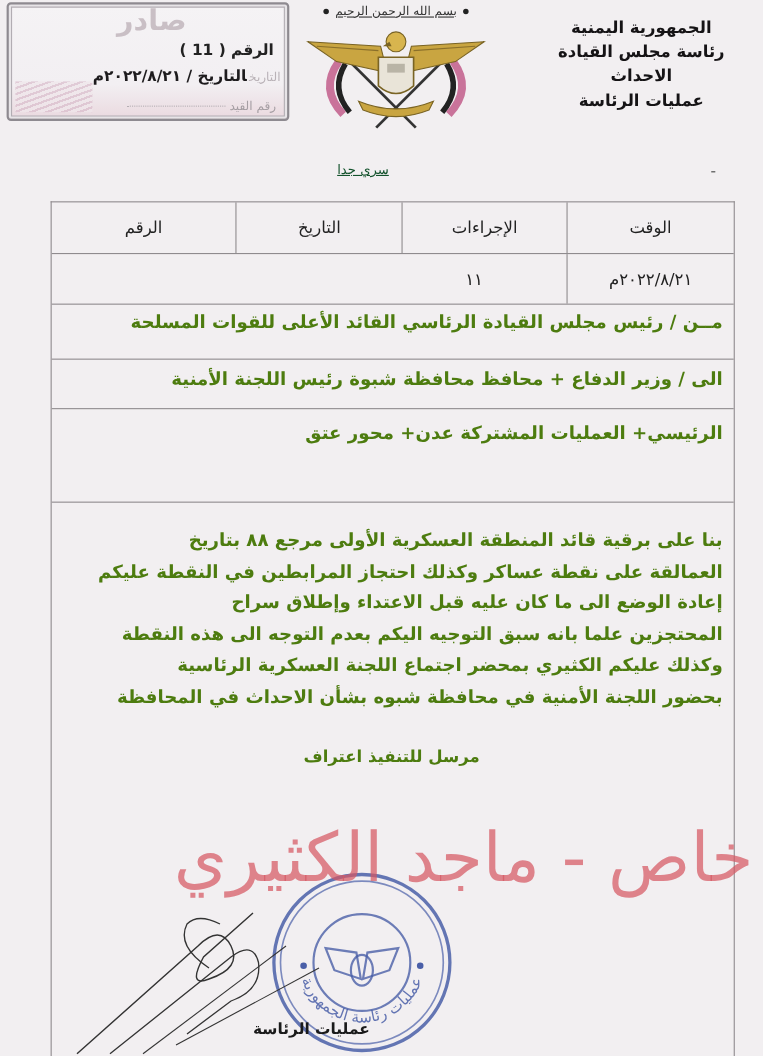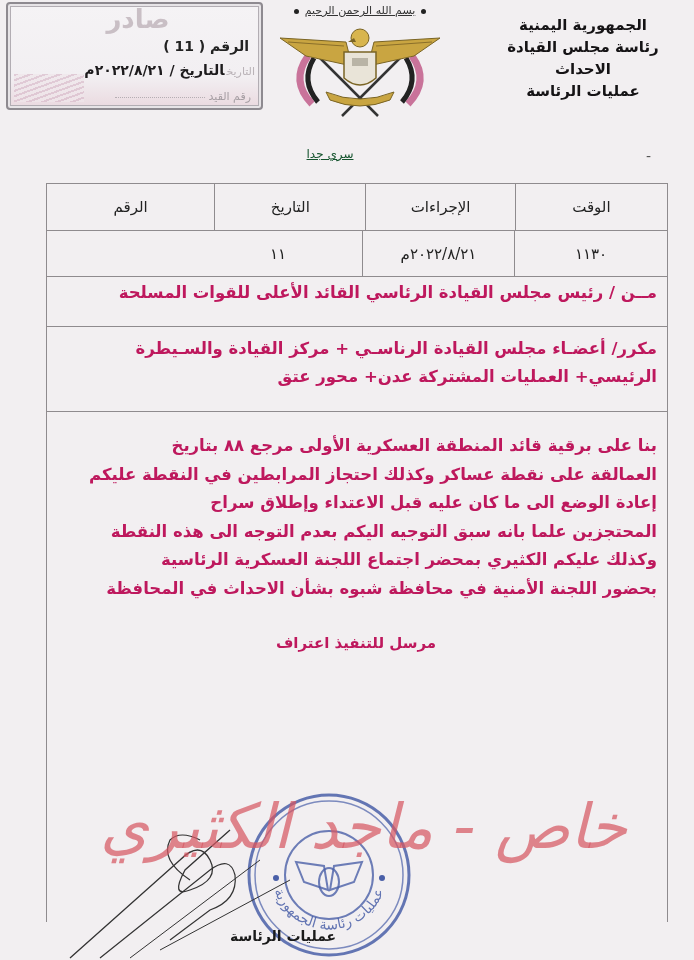--- a/index.html
+++ b/index.html
@@ -39,31 +39,31 @@
   .dash { left:646px; top:148px; font-size:14px; color:#555; }
 
   
   .tbl { left:46px; top:183px; width:620px; border:1px solid #8f8b8e; border-bottom:none; direction:rtl; }
   .row { display:flex; border-bottom:1px solid #8f8b8e; }
   .cell { border-left:1px solid #8f8b8e; display:flex; align-items:center; justify-content:center; font-size:15px; color:#222; }
   .cell:last-child { border-left:none; }
   .c1 { width:149px; } .c2 { width:152px; } .c3 { width:151px; } .c4 { width:168px; }
   .hdr .cell { height:46px; }
   .vals .cell { height:45px; font-size:15px; }
-  .full { padding:0 10px 0 8px; font-weight:bold; font-size:16.5px; color:#be185d; text-align:right; }
+  .full { padding:0 10px 0 8px; font-weight:bold; font-size:16.5px; color:#4d7c0f; text-align:right; }
   .from { height:50px; align-items:flex-start; padding-top:6px; box-sizing:border-box; display:flex; }
   .to { height:45px; align-items:flex-start; padding-top:8px; box-sizing:border-box; display:flex; }
   .cc { height:85px; padding-top:8px; box-sizing:border-box; line-height:28px; display:block; }
   .body-cell { height:510px; padding-top:20px; box-sizing:border-box; line-height:28.5px; display:block; border-bottom:none; }
   .body-cell p { margin:0; }
   .sent { text-align:center; margin-top:26px !important; font-size:15px; }
   .sign { left:230px; top:928px; font-size:14px; font-weight:bold; color:#1a1a1a; direction:rtl; }
 
   
-  .watermark { left:100px; top:790px; width:585px; text-align:left; font-size:62px; color:rgba(214,88,98,0.72); direction:rtl; white-space:nowrap; letter-spacing:1px;font-style:italic; }
+  .watermark { left:100px; top:743px; width:585px; text-align:right; font-size:62px; color:rgba(214,88,98,0.72); direction:rtl; white-space:nowrap; letter-spacing:1px; }
 
   
   .seal { left:244px; top:790px; width:170px; height:170px; }
   .scribble { left:60px; top:820px; width:260px; height:140px; }
 </style>
 </head>
 <body>
 
 <div class="abs out-stamp">
   <div class="title">صادر</div>
@@ -119,27 +119,26 @@
 <div class="abs dash">-</div>
 
 <div class="abs tbl">
   <div class="row hdr">
     <div class="cell c2">الوقت</div>
     <div class="cell c1">الإجراءات</div>
     <div class="cell c3">التاريخ</div>
     <div class="cell c4">الرقم</div>
   </div>
   <div class="row vals">
-    <div class="cell c2">١١٣٠</div>
     <div class="cell c3">٢٠٢٢/٨/٢١م</div>
     <div class="cell c4">١١</div>
   </div>
   <div class="row full from">مــن / رئيس مجلس القيادة الرئاسي القائد الأعلى للقوات المسلحة</div>
+  <div class="row full to">الى / وزير الدفاع + محافظ محافظة شبوة رئيس اللجنة الأمنية</div>
   <div class="row full cc">
-    <div>مكرر/ أعضـاء مجلس القيادة الرناسـي + مركز القيادة والسـيطرة</div>
     <div>الرئيسي+ العمليات المشتركة عدن+ محور عتق</div>
   </div>
   <div class="row full body-cell">
     <p>بنا على برقية قائد المنطقة العسكرية الأولى مرجع ٨٨ بتاريخ</p>
     <p>العمالقة على نقطة عساكر وكذلك احتجاز المرابطين في النقطة عليكم</p>
     <p>إعادة الوضع الى ما كان عليه قبل الاعتداء وإطلاق سراح</p>
     <p>المحتجزين علما بانه سبق التوجيه اليكم بعدم التوجه الى هذه النقطة</p>
     <p>وكذلك عليكم الكثيري بمحضر اجتماع اللجنة العسكرية الرئاسية</p>
     <p>بحضور اللجنة الأمنية في محافظة شبوه بشأن الاحداث في المحافظة</p>
     <p class="sent">مرسل للتنفيذ اعتراف</p>

